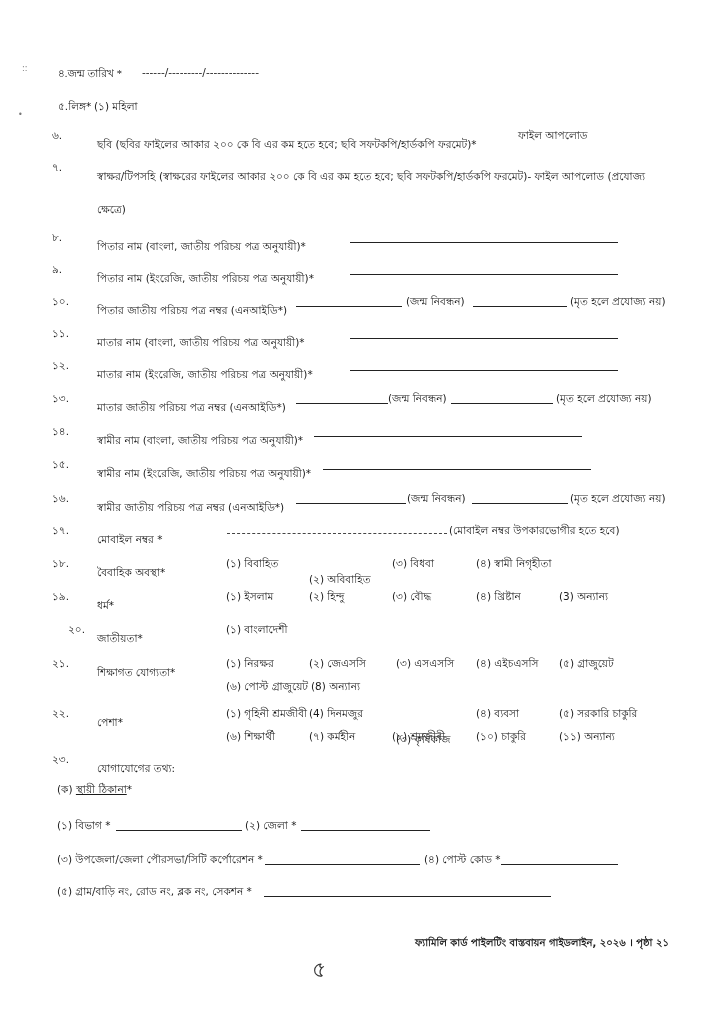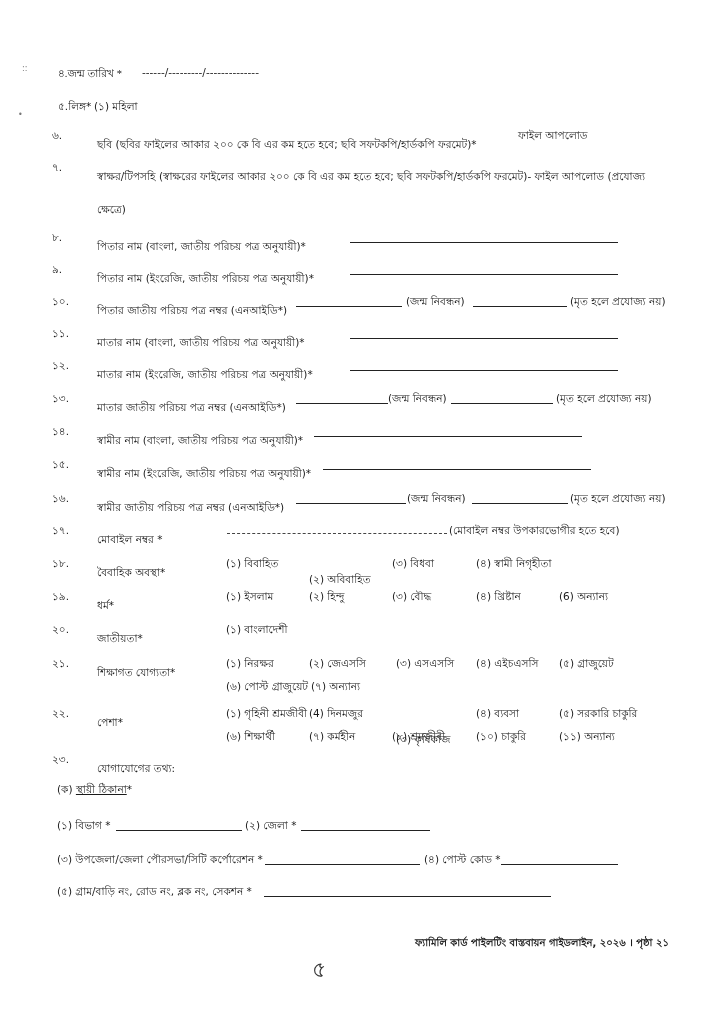--- a/index.html
+++ b/index.html
@@ -93,35 +93,35 @@
 <span class="abs" style="left:309px;top:556px;margin-top:16px;">(২) অবিবাহিত</span>
 <span class="abs" style="left:392px;top:556px;">(৩) বিধবা</span>
 <span class="abs" style="left:476px;top:556px;">(৪) স্বামী নিগৃহীতা</span>
 
 <span class="num" style="top:589px;">১৯.</span>
 <span class="lbl" style="top:589px;">ধর্ম*</span>
 <span class="abs" style="left:226px;top:589px;">(১) ইসলাম</span>
 <span class="abs" style="left:309px;top:589px;">(২) হিন্দু</span>
 <span class="abs" style="left:392px;top:589px;">(৩) বৌদ্ধ</span>
 <span class="abs" style="left:476px;top:589px;">(৪) খ্রিষ্টান</span>
-<span class="abs" style="left:559px;top:589px;">(6) অন্যান্য</span>
+<span class="abs" style="left:559px;top:589px;">(3) অন্যান্য</span>
 
-<span class="num" style="top:622px;">২০.</span>
+<span class="num" style="top:622px;margin-left:16px;">২০.</span>
 <span class="lbl" style="top:622px;">জাতীয়তা*</span>
 <span class="abs" style="left:226px;top:622px;">(১) বাংলাদেশী</span>
 
 <span class="num" style="top:656px;">২১.</span>
 <span class="lbl" style="top:656px;">শিক্ষাগত যোগ্যতা*</span>
 <span class="abs" style="left:226px;top:656px;">(১) নিরক্ষর</span>
 <span class="abs" style="left:309px;top:656px;">(২) জেএসসি</span>
 <span class="abs" style="left:396px;top:656px;">(৩) এসএসসি</span>
 <span class="abs" style="left:476px;top:656px;">(৪) এইচএসসি</span>
 <span class="abs" style="left:559px;top:656px;">(৫) গ্রাজুয়েট</span>
 <span class="abs" style="left:226px;top:679px;">(৬) পোস্ট গ্রাজুয়েট</span>
-<span class="abs" style="left:311px;top:679px;">(৭) অন্যান্য</span>
+<span class="abs" style="left:311px;top:679px;">(8) অন্যান্য</span>
 
 <span class="num" style="top:706px;">২২.</span>
 <span class="lbl" style="top:706px;">পেশা*</span>
 <span class="abs" style="left:226px;top:706px;">(১) গৃহিনী শ্রমজীবী</span>
 <span class="abs" style="left:309px;top:706px;">(4) দিনমজুর</span>
 <span class="abs" style="left:396px;top:706px;margin-top:26px;">(৩) কৃষিকাজ</span>
 <span class="abs" style="left:476px;top:706px;">(৪) ব্যবসা</span>
 <span class="abs" style="left:559px;top:706px;">(৫) সরকারি চাকুরি</span>
 <span class="abs" style="left:226px;top:729px;">(৬) শিক্ষার্থী</span>
 <span class="abs" style="left:309px;top:729px;">(৭) কর্মহীন</span>

